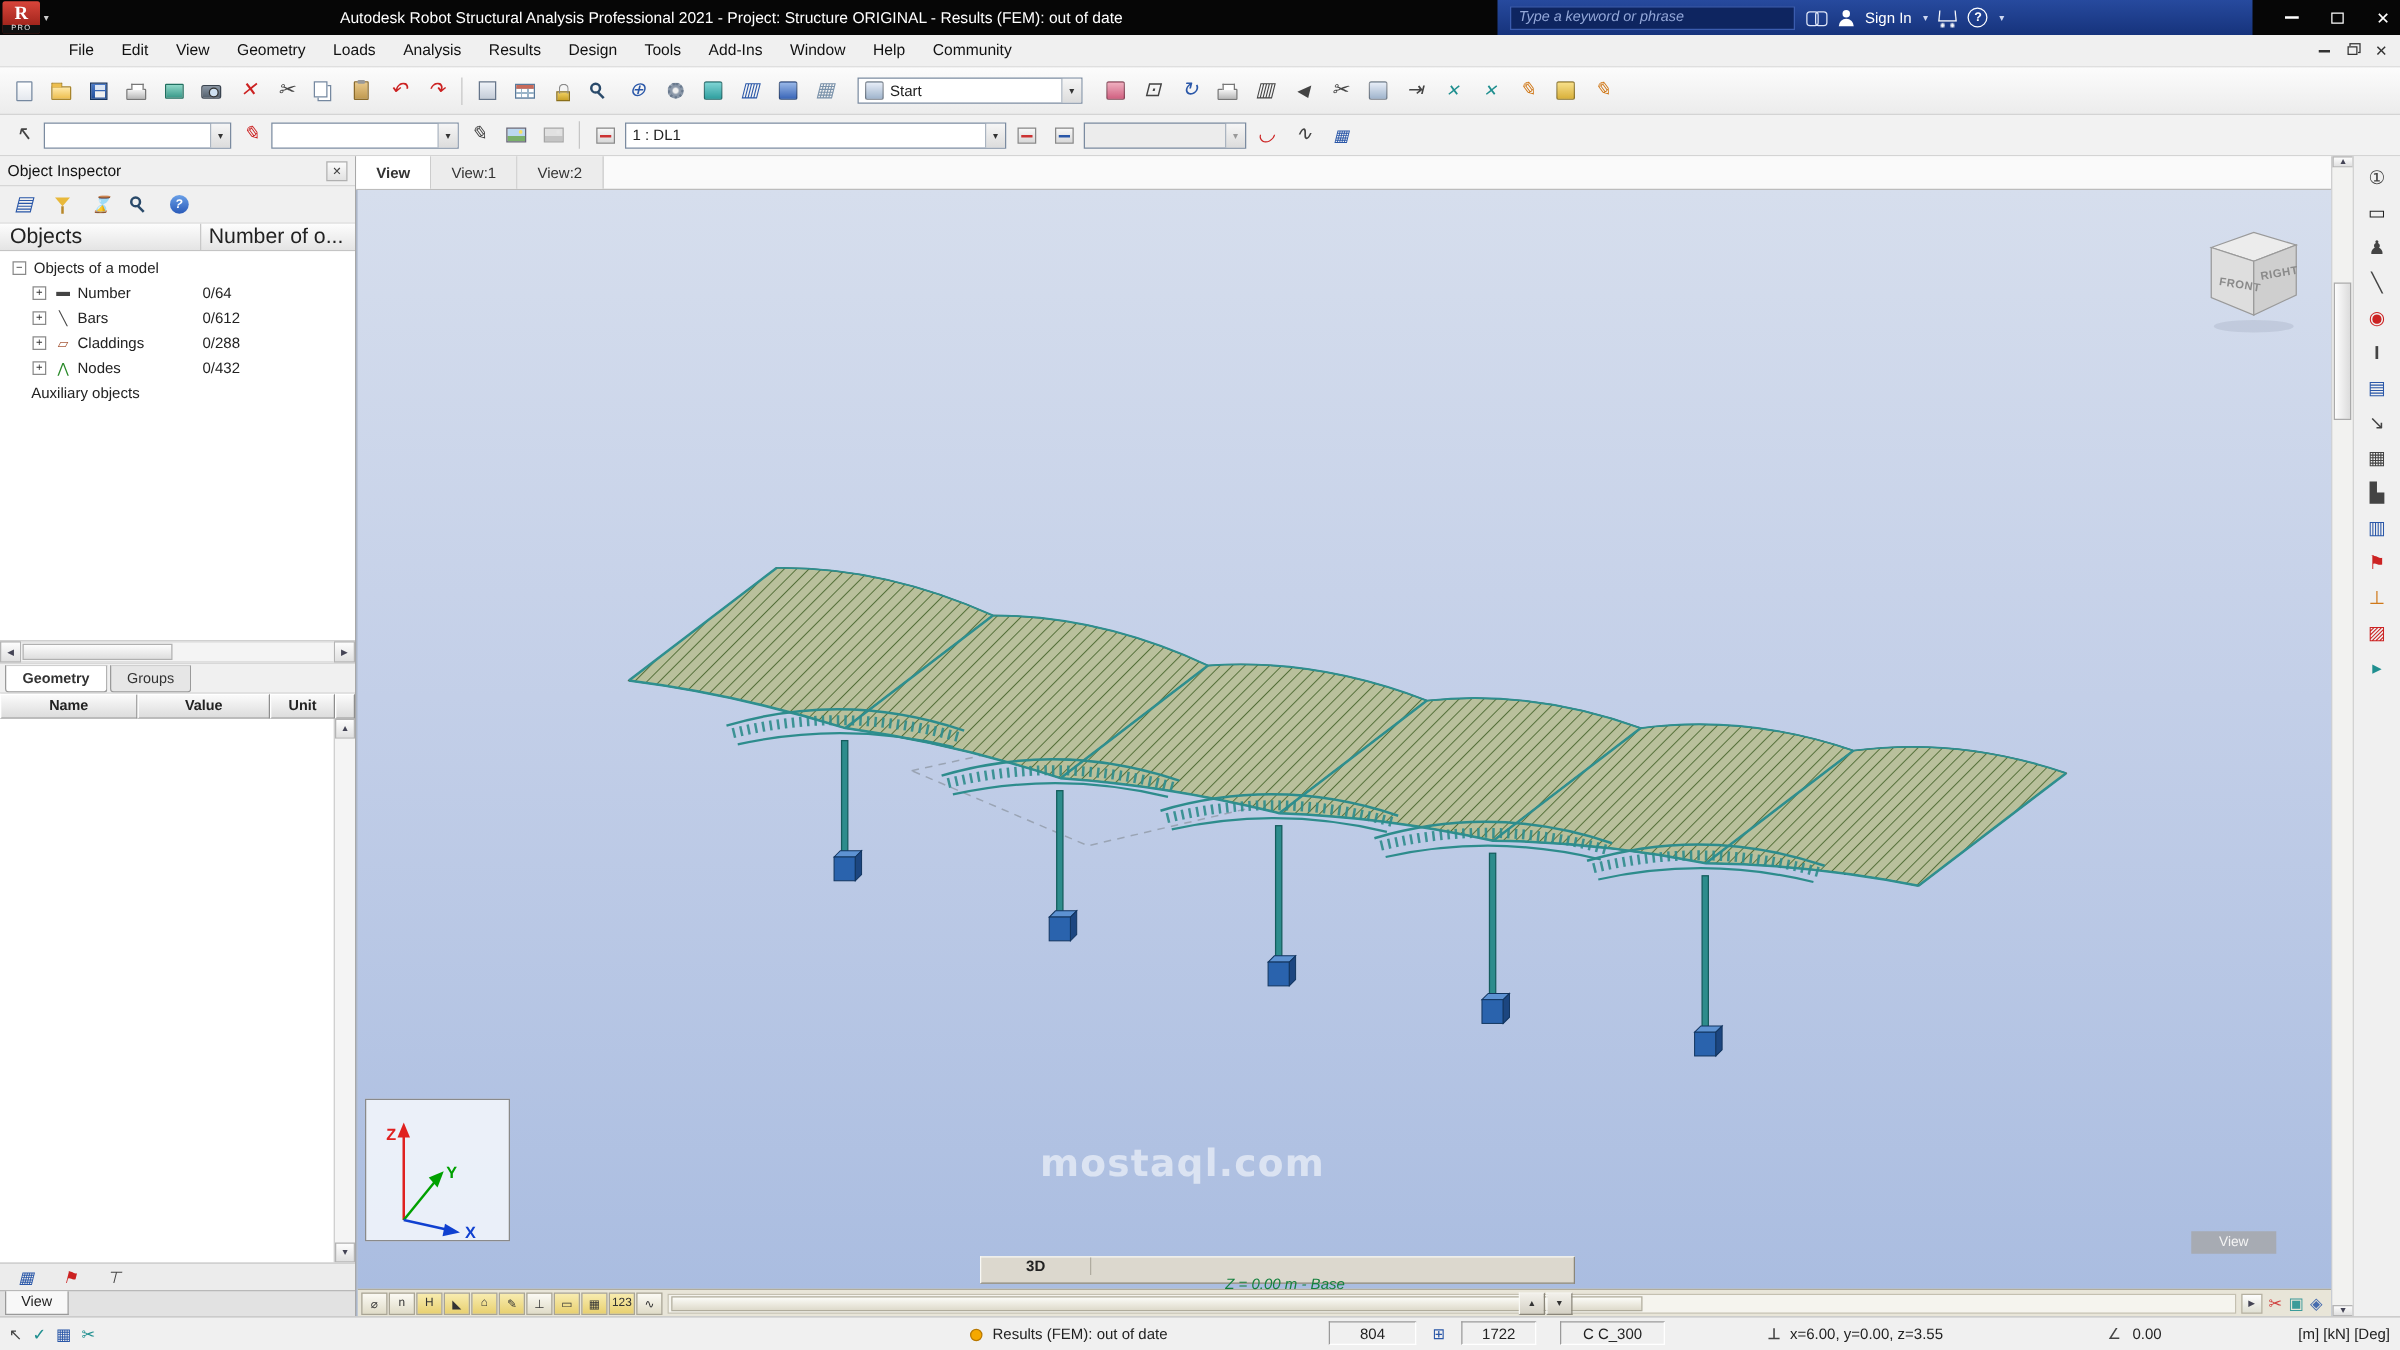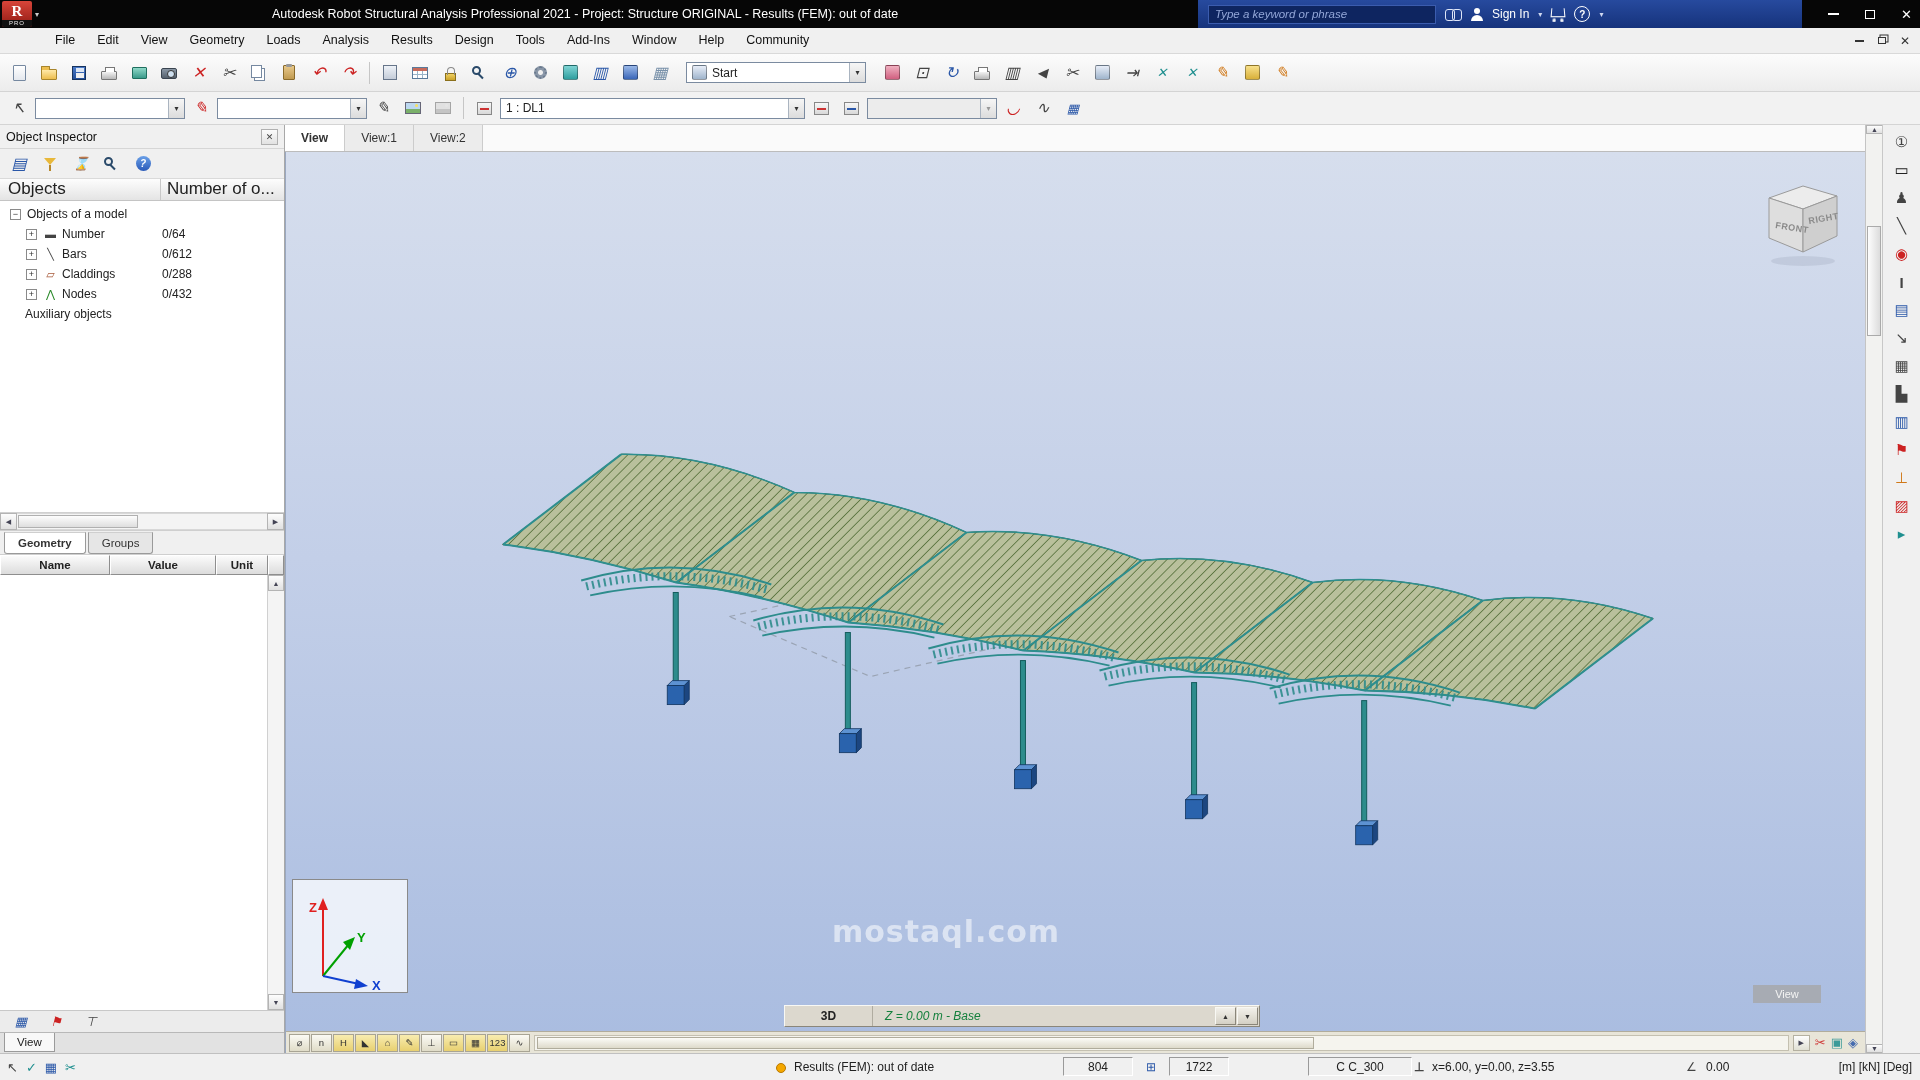--- a/index.html
+++ b/index.html
@@ -140,21 +140,21 @@
   
   .centercol { flex:1; display:flex; flex-direction:column; min-width:0; }
   .vtabs { height:27px; background:#fafafa; border-bottom:1px solid #bcbcbc; display:flex; align-items:stretch; }
   .vtab { padding:0 16px; line-height:26px; font-size:12px; border-right:1px solid #cccccc; color:#333; background:#ececec; }
   .vtab.active { background:#fff; font-weight:bold; }
   .canvas { flex:1; position:relative; background:linear-gradient(180deg,#d6deed 0%,#c3cfe8 45%,#a9bce0 100%); overflow:hidden; border-left:1px solid #9aa8c0; }
   .scene { position:absolute; left:0; top:0; width:100%; height:100%; }
   .viewcube { position:absolute; top:26px; right:14px; width:100px; height:92px; }
   .vc-label { font-size:9px; fill:#8a8a8a; font-weight:bold; letter-spacing:.5px; }
   .triad { position:absolute; left:6px; bottom:60px; width:116px; height:114px; background:rgba(242,246,252,.88); border:1px solid #8a8a8a; }
-  .zbar { position:absolute; left:498px; bottom:26px; width:476px; height:22px; background:#dcd8ce; border:1px solid; border-color:#f8f8f4 #8a867a #8a867a #f8f8f4; display:flex; align-items:center; font-size:12px; z-index:4; }
+  .zbar { position:absolute; left:498px; bottom:26px; width:476px; height:22px; background:#dcd8ce; border:1px solid; border-color:#f8f8f4 #8a867a #8a867a #f8f8f4; display:flex; align-items:center; font-size:12px; z-index:4;flex-direction:column; }
   .zbar .mode { width:88px; align-self:stretch; display:flex; align-items:center; justify-content:center; font-weight:bold; border-right:1px solid #b0aca0; }
   .zbar .lvl { padding-left:12px; font-style:italic; color:#15803d; }
   .zbar .spin { margin-left:auto; display:flex; gap:1px; padding-right:1px; }
   .zbar .sbtn { width:21px; height:18px; border:1px solid; border-color:#f8f8f4 #8a867a #8a867a #f8f8f4; background:linear-gradient(#f2f0ea,#d4d0c4); font-size:7px; display:flex; align-items:center; justify-content:center; color:#333; }
   .vstrip { position:absolute; left:0; right:0; bottom:0; height:22px; background:#e8e5d8; border-top:1px solid #b0ac9c; display:flex; align-items:center; padding:0 3px; gap:1px; z-index:3; }
   .tg { width:21px; height:18px; border:1px solid #a8a494; background:linear-gradient(#fbfaf4,#e0dcc8); font-size:9.5px; display:flex; align-items:center; justify-content:center; color:#333; flex:none; }
   .tg.y { background:linear-gradient(#f8ecb0,#e8d070); }
   .hgroove { flex:1; height:16px; background:#f5f4ee; border:1px solid #c4c0b0; margin:0 3px; position:relative; }
   .hthumb { position:absolute; left:2px; top:1px; bottom:1px; width:62%; background:linear-gradient(#fcfcf8,#dedacb); border:1px solid #b0ac9c; }
   .harrow { width:17px; height:16px; background:linear-gradient(#fdfdfd,#e0e0d4); border:1px solid #b4b0a0; display:flex; align-items:center; justify-content:center; font-size:7px; color:#445; flex:none; }
@@ -174,21 +174,21 @@
 
   
   .statusbar { height:27px; flex:none; background:#f0f0f0; border-top:1px solid #c0c0c0; position:relative; font-size:12px; }
   .sb-left { position:absolute; left:7px; top:0; bottom:0; display:flex; align-items:center; gap:8px; }
   .sdot { position:absolute; left:776px; top:9px; width:10px; height:10px; border-radius:50%; background:#f5a800; border:1px solid #b87800; }
   .sresults { position:absolute; left:794px; top:6px; }
   .scell { position:absolute; top:3px; height:19px; border:1px solid; border-color:#9a9a9a #ffffff #ffffff #9a9a9a; background:#f0f0f0; display:flex; align-items:center; justify-content:center; }
   .sc-nodes { left:1063px; width:70px; }
   .sc-icon { left:1146px; top:6px; position:absolute; color:#2a57a8; font-size:12px; }
   .sc-bars { left:1169px; width:60px; }
-  .sc-section { left:1308px; width:104px; }
+  .sc-section { left:1248px; width:84px; }
   .sc-coord-icon { left:1414px; top:6px; position:absolute; color:#444; font-weight:bold; }
   .sc-coords { position:absolute; left:1432px; top:6px; }
   .sc-lvl-icon { left:1686px; top:6px; position:absolute; color:#444; }
   .sc-level { position:absolute; left:1706px; top:6px; }
   .sc-units { position:absolute; right:8px; top:6px; color:#222; }
 </style>
 </head>
 <body>
 
 <div class="page">

